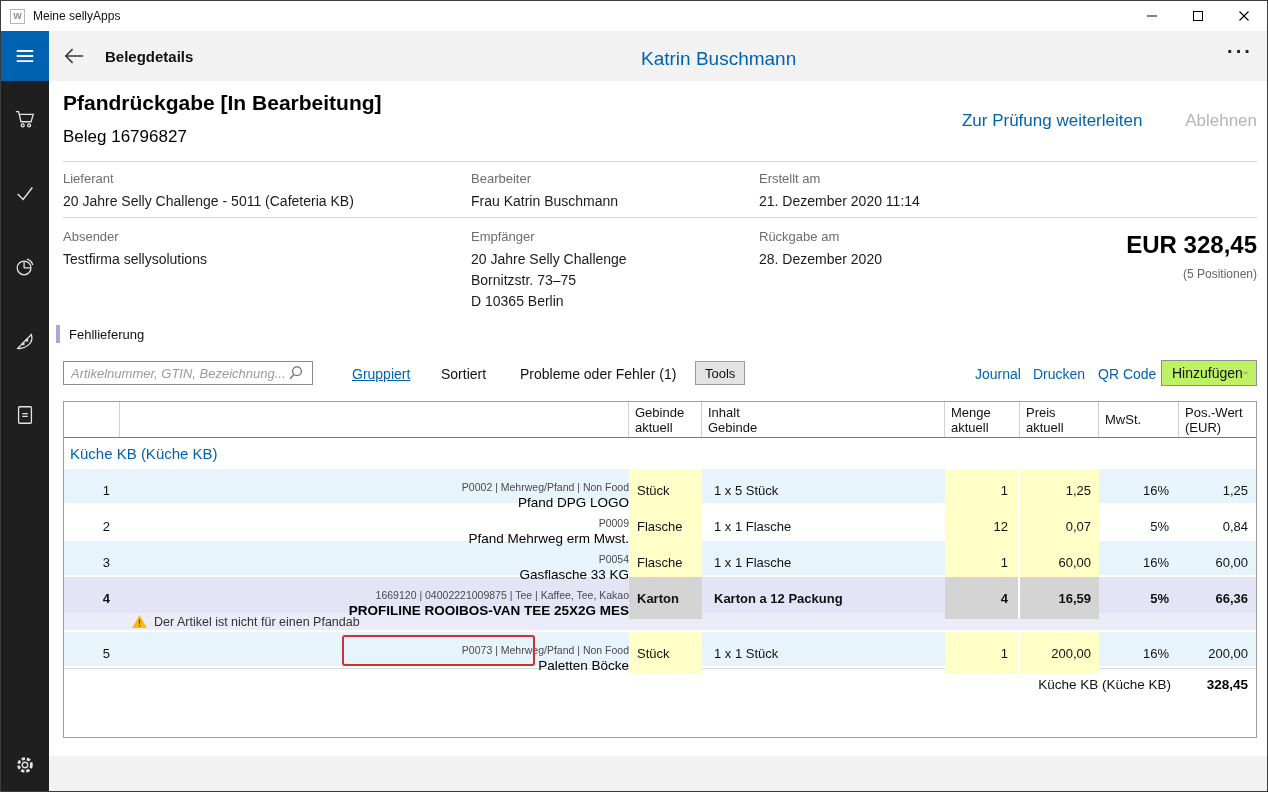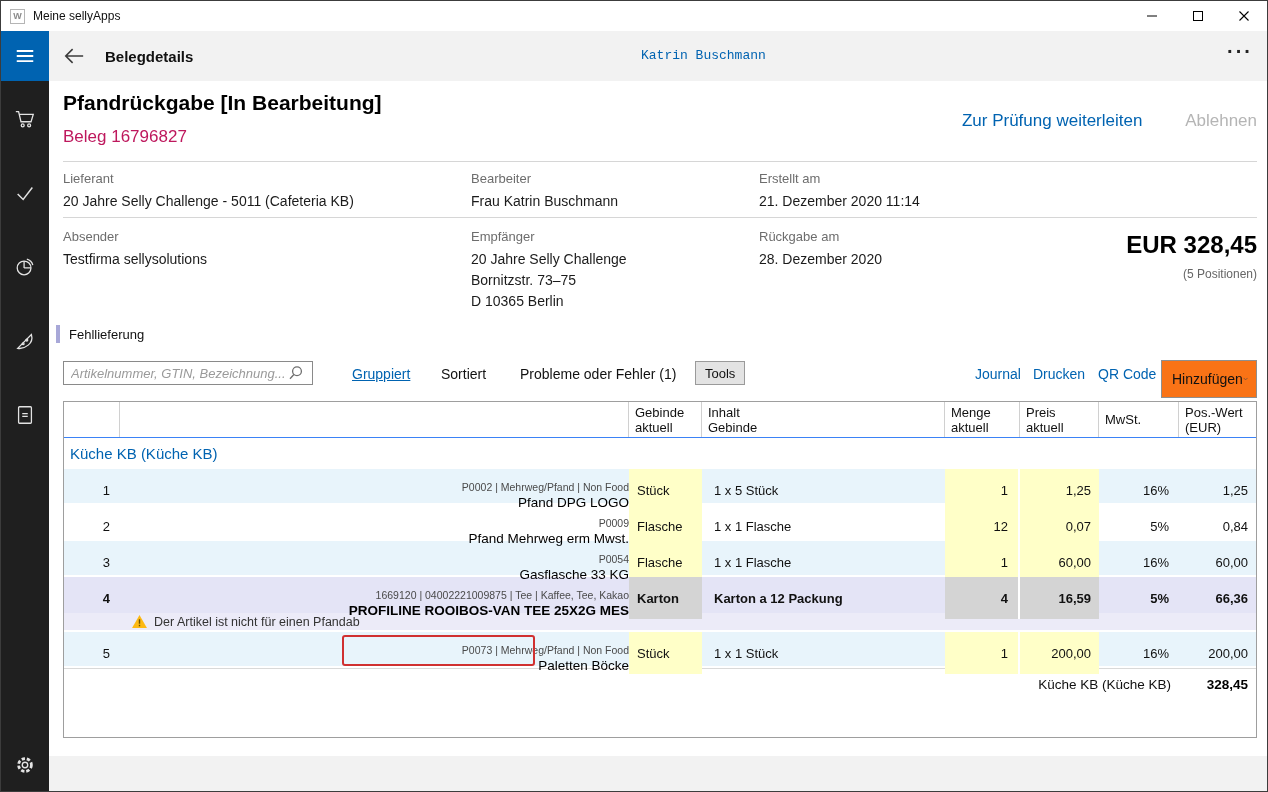--- a/index.html
+++ b/index.html
@@ -12,33 +12,33 @@
   .app-icon { width:15px; height:15px; border:1px solid #b5b5b5; margin-left:9px; font-size:9px; color:#8a8a8a; display:flex; align-items:center; justify-content:center; font-weight:bold; }
   .app-title { font-size:12px; color:#111; margin-left:8px; }
   .win-controls { position:absolute; right:0; top:0; height:30px; display:flex; }
   .win-btn { width:46px; height:30px; display:flex; align-items:center; justify-content:center; }
 
   
   .topbar { position:absolute; left:0; top:30px; width:100%; height:50px; background:#f2f2f2; }
   .hamburger { position:absolute; left:0; top:0; width:48px; height:50px; background:#0063b1; display:flex; align-items:center; justify-content:center; cursor:pointer; }
   .back-btn { position:absolute; left:60px; top:13px; width:26px; height:24px; display:flex; align-items:center; justify-content:center; }
   .page-title { position:absolute; left:104px; top:17px; font-size:15px; font-weight:bold; color:#111; }
-  .topbar-user { position:absolute; left:640px; top:17px; font-size:13px; color:#0063b1;font-family:Liberation Mono, monospace; }
+  .topbar-user { position:absolute; left:640px; top:17px; font-size:19px; color:#0063b1; }
   .topbar-more { position:absolute; right:14px; top:9px; font-size:20px; font-weight:bold; letter-spacing:2px; color:#222; }
 
   
   .sidebar { position:absolute; left:0; top:80px; width:48px; height:712px; background:#1f1f1f; }
   .side-icon { width:48px; height:48px; display:flex; align-items:center; justify-content:center; cursor:pointer; }
   .side-icon svg { width:22px; height:22px; }
   .side-gear { position:absolute; left:0; bottom:4px; }
 
   
   .main { position:absolute; left:48px; top:80px; width:1220px; height:712px; background:#fff; }
   .doc-title { position:absolute; left:14px; top:10px; font-size:21px; font-weight:bold; color:#000; }
-  .doc-number { position:absolute; left:14px; top:46px; font-size:17px; color:#be185d; }
+  .doc-number { position:absolute; left:14px; top:46px; font-size:17px; color:#000000; }
   .doc-actions { position:absolute; right:12px; top:30px; font-size:17px; }
   .action-forward { color:#0063b1; cursor:pointer; }
   .action-reject { color:#b5b5b5; margin-left:38px; }
   .sep { position:absolute; left:14px; right:12px; height:1px; background:#d6d6d6; }
   .sep1 { top:80px; } .sep2 { top:136px; }
   .field-label { font-size:13px; color:#6d6d6d; }
   .field-value { font-size:14px; color:#1b1b1b; margin-top:5px; line-height:21px; }
   .fcol1 { position:absolute; left:14px; } .fcol2 { position:absolute; left:422px; } .fcol3 { position:absolute; left:710px; }
   .frow1 { top:90px; } .frow2 { top:148px; }
   .doc-total { position:absolute; right:12px; top:150px; font-size:24px; font-weight:bold; color:#000; }
@@ -53,21 +53,21 @@
   .search-box input { flex:1; border:none; outline:none; font-size:13px; font-style:italic; padding:0 4px 0 7px; color:#333; font-family:Liberation Sans, sans-serif; background:transparent; }
   .search-box input::placeholder { color:#9a9a9a; font-style:italic; }
   .search-icon { width:18px; margin-right:6px; display:flex; }
   .tb-link { position:absolute; top:7px; color:#111; cursor:pointer; }
   .tb-gruppiert { left:303px; color:#0063b1; text-decoration:underline; }
   .tb-sortiert { left:392px; }
   .tb-probleme { left:471px; }
   .tools-btn { position:absolute; left:646px; top:2px; height:24px; padding:0 9px; background:#e3e3e3; border:1px solid #9a9a9a; font-size:13px; display:flex; align-items:center; cursor:pointer; color:#111; }
   .tb-blue { color:#0063b1; }
   .tb-journal { left:926px; } .tb-drucken { left:984px; } .tb-qr { left:1049px; }
-  .add-btn { position:absolute; left:1112px; top:1px; width:96px; height:38px; background:#f97316; border:1px solid #8f8f8f; font-size:14px; display:flex; align-items:center; justify-content:space-between; padding:0 8px 0 10px; cursor:pointer; color:#111; }
+  .add-btn { position:absolute; left:1112px; top:1px; width:96px; height:26px; background:#bef264; border:1px solid #8f8f8f; font-size:14px; display:flex; align-items:center; justify-content:space-between; padding:0 8px 0 10px; cursor:pointer; color:#111; }
 
   
   .table { position:absolute; left:14px; top:320px; width:1194px; height:337px; border:1px solid #9e9e9e; background:#fff; }
   .trow { display:grid; grid-template-columns:56px 509px 73px 243px 75px 79px 80px auto; }
   .thead { height:36px; border-bottom:1px solid #3b82f6; }
   .th { font-size:13px; line-height:15px; color:#111; display:flex; flex-direction:column; justify-content:center; padding-left:6px; border-right:1px solid #d0d0d0; }
   .th:last-child { border-right:none; }
   .group-hdr { height:31px; display:flex; align-items:center; padding-left:6px; font-size:15px; color:#0063b1; }
   .row { height:36px; border-bottom:2px solid #fff; cursor:pointer; }
   .bg-blue { background:#e8f4fb; } .bg-white { background:#fff; } .bg-sel { background:#e4e4f6; }

